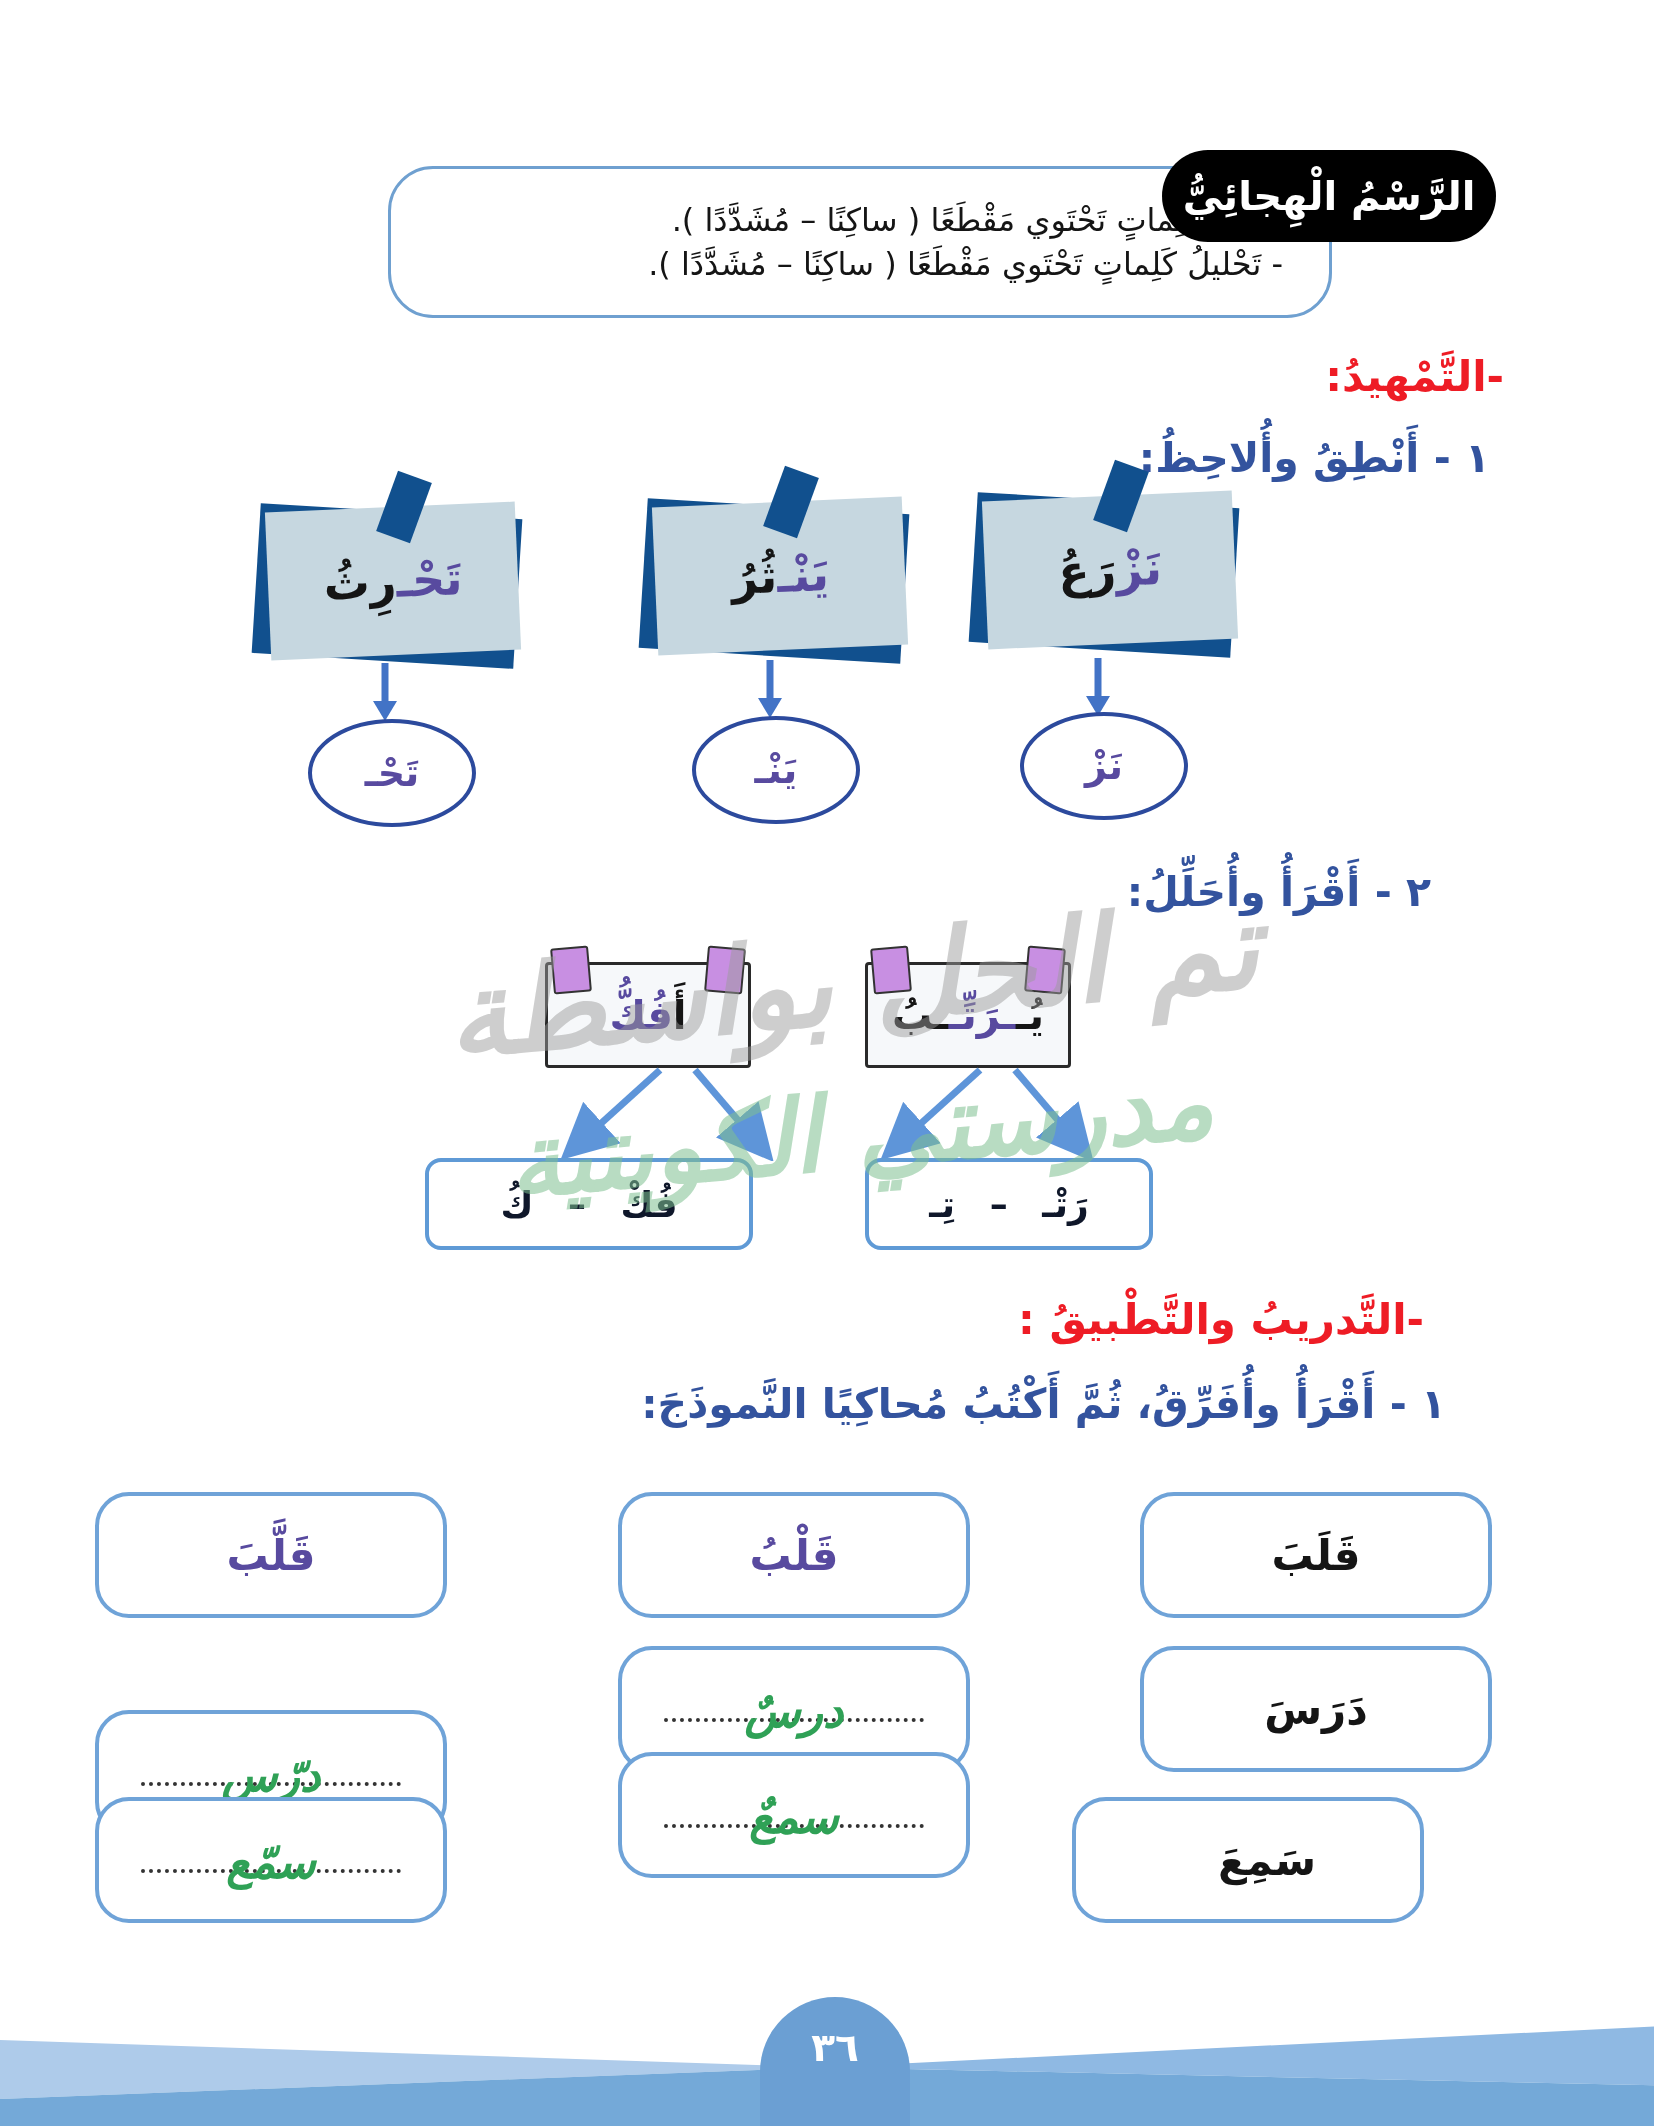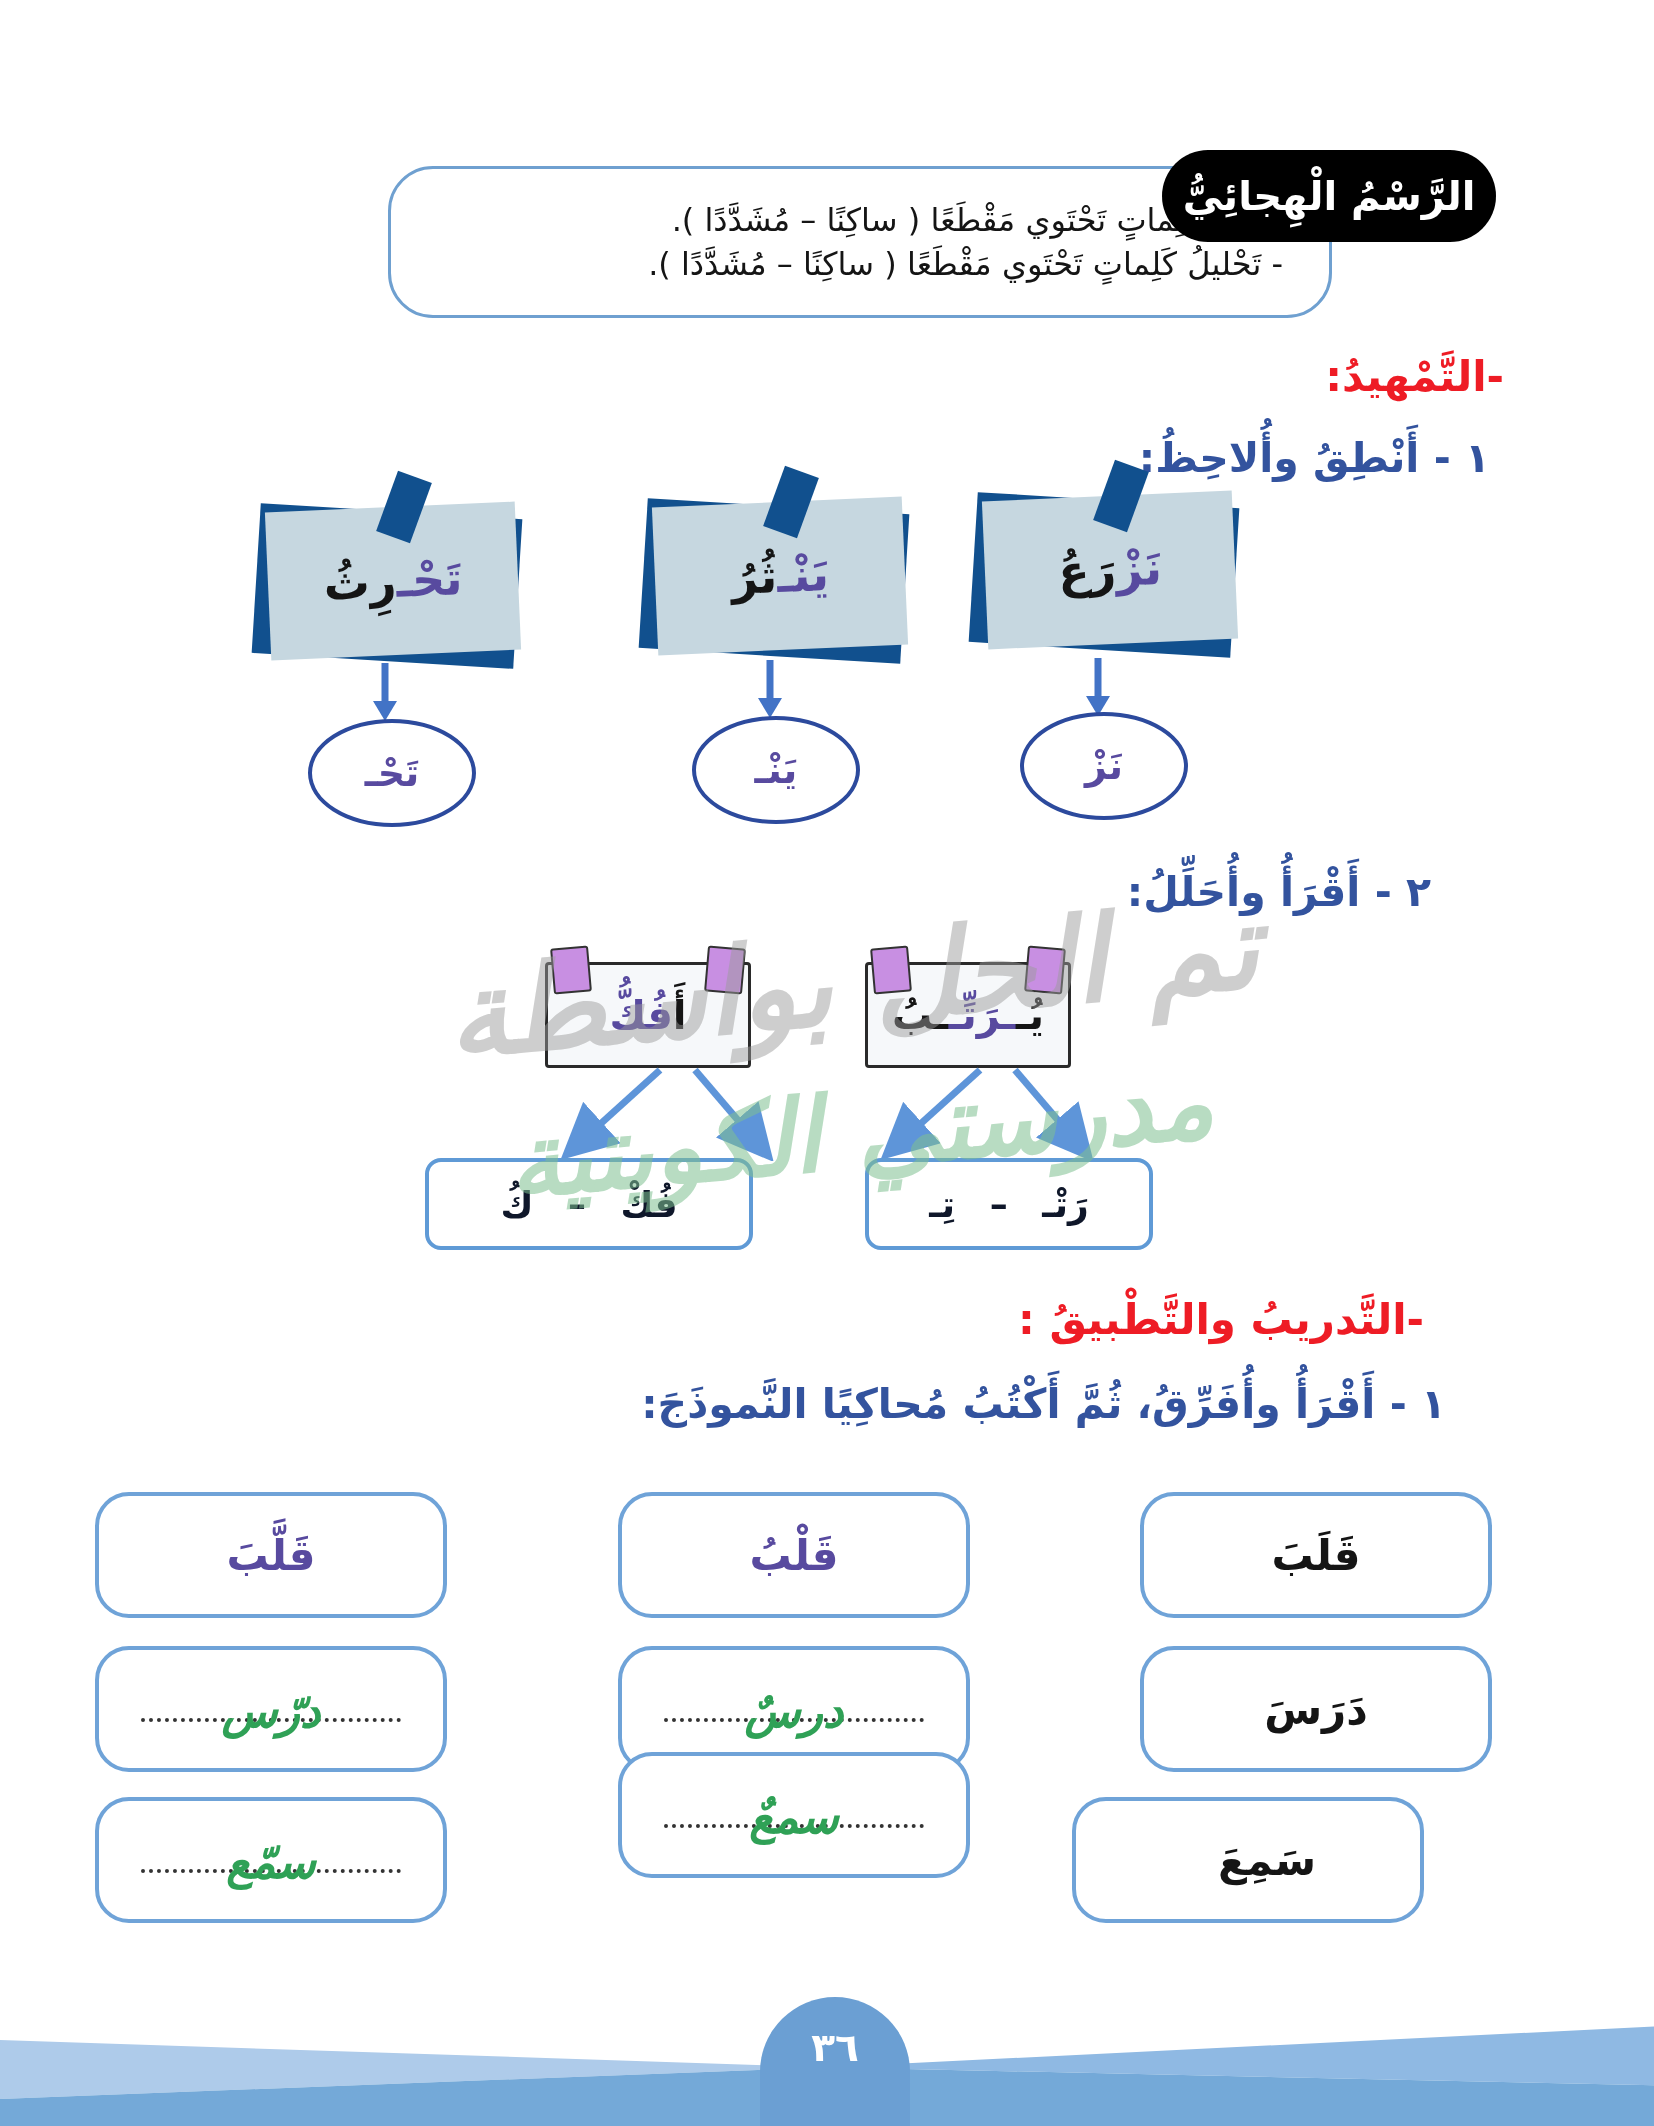--- a/index.html
+++ b/index.html
@@ -204,21 +204,21 @@
       <span>قَلَّبَ</span>
     </div>
 
   <div class="gcell txt-black" style="left:1140px;top:1646px;">
       <span>دَرَسَ</span>
     </div>
   <div class="gcell green" style="left:618px;top:1646px;">
     <div class="dotline"></div>
     <span class="ans">درسٌ</span>
   </div>
-  <div class="gcell green" style="left:95px;top:1646px;">
+  <div class="gcell green" style="left:95px;top:1710px;">
     <div class="dotline"></div>
     <span class="ans">درّس</span>
   </div>
 
   <div class="gcell txt-black" style="left:1072px;top:1797px;padding-left:38px;">
       <span>سَمِعَ</span>
     </div>
   <div class="gcell green" style="left:618px;top:1752px;">
     <div class="dotline"></div>
     <span class="ans">سمعٌ</span>

